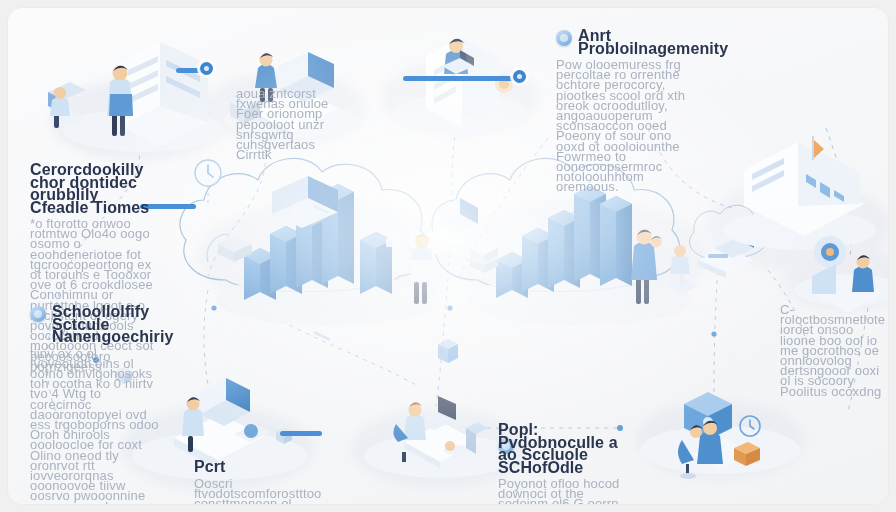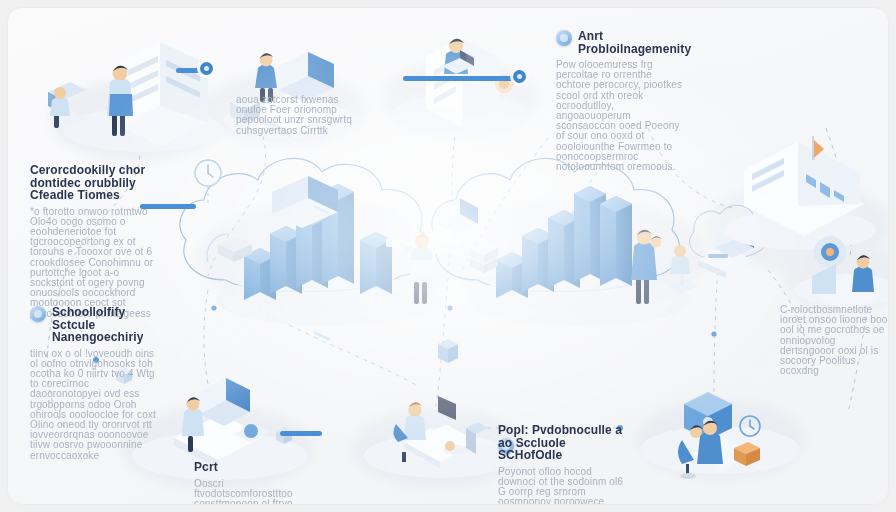--- a/index.html
+++ b/index.html
@@ -9,23 +9,23 @@
   .panel{position:absolute;left:8px;top:8px;width:880px;height:496px;border-radius:14px;
          background:linear-gradient(160deg,#fbfbfc 0%,#f6f7f9 45%,#f2f3f5 100%);
          box-shadow:0 0 0 1px rgba(0,0,0,.02);overflow:hidden;}
   .vignette{position:absolute;inset:0;border-radius:14px;
       background:radial-gradient(ellipse at 50% 45%, rgba(255,255,255,.85) 0%, rgba(246,247,249,0) 62%);
       pointer-events:none;}
   svg.layer{position:absolute;left:0;top:0;width:880px;height:496px;overflow:visible;}
 
   
   .tb{position:absolute;}
-  .tb .hd{font-size:12px;font-weight:bold;color:#2a3550;line-height:12.5px;letter-spacing:.1px;
+  .tb .hd{font-size:16px;font-weight:bold;color:#2a3550;line-height:12.5px;letter-spacing:.1px;
           filter:blur(.35px);}
-  .tb .bd{margin-top:5px;font-size:10px;line-height:10.2px;color:#aab2c0;filter:blur(.45px);
+  .tb .bd{margin-top:5px;font-size:13px;line-height:10.2px;color:#aab2c0;filter:blur(.45px);
           letter-spacing:.15px;}
   .tb.withicon .hd{padding-left:22px;}
   .badge{position:absolute;left:0;top:0;width:16px;height:16px;border-radius:50%;
          background:linear-gradient(145deg,#cfe1f5,#6ea7dd);box-shadow:0 1px 2px rgba(60,90,130,.25);}
   .badge:after{content:"";position:absolute;left:4px;top:4px;width:8px;height:8px;border-radius:50%;
          background:rgba(255,255,255,.55);}
   
   .bar{position:absolute;height:5px;border-radius:3px;background:#4a90d9;}
   .pin{position:absolute;width:13px;height:13px;border-radius:50%;background:#3d86d0;
        box-shadow:0 0 0 3px rgba(255,255,255,.9),0 1px 3px rgba(40,70,110,.3);}
@@ -476,21 +476,21 @@
     <div class="bar" style="left:395px;top:68px;width:116px;"></div>
     <div class="pin" style="left:505px;top:62px;"></div>
 
     <div class="bar" style="left:132px;top:196px;width:56px;"></div>
 
     <div class="bar" style="left:272px;top:423px;width:42px;"></div>
 
     <div class="bar" style="left:168px;top:60px;width:32px;"></div>
     <div class="pin" style="left:192px;top:54px;"></div>
 
-    <div class="tb" style="left:228px;top:82px;width:118px;">
+    <div class="tb" style="left:228px;top:76px;width:118px;">
       <div class="bd">aoua zntcorst fxwenas onuloe Foer orionomp pepooloot unzr snrsgwrtq cuhsgvertaos Cirrttk</div>
     </div>
 
     <div class="tb withicon" style="left:548px;top:22px;width:130px;">
       <div class="badge"></div>
       <div class="hd">Anrt Probloilnagemenity</div>
       <div class="bd">Pow olooemuress frg percoltae ro orrenthe ochtore perocorcy, piootkes scool ord  xth oreok ocroodutlloy, angoaouoperum sconsaoccon ooed Poeony of sour ono ooxd ot oooloiounthe Fowrmeo to oonocoopsermroc notoloounhtom oremoous.</div>
     </div>
 
 

